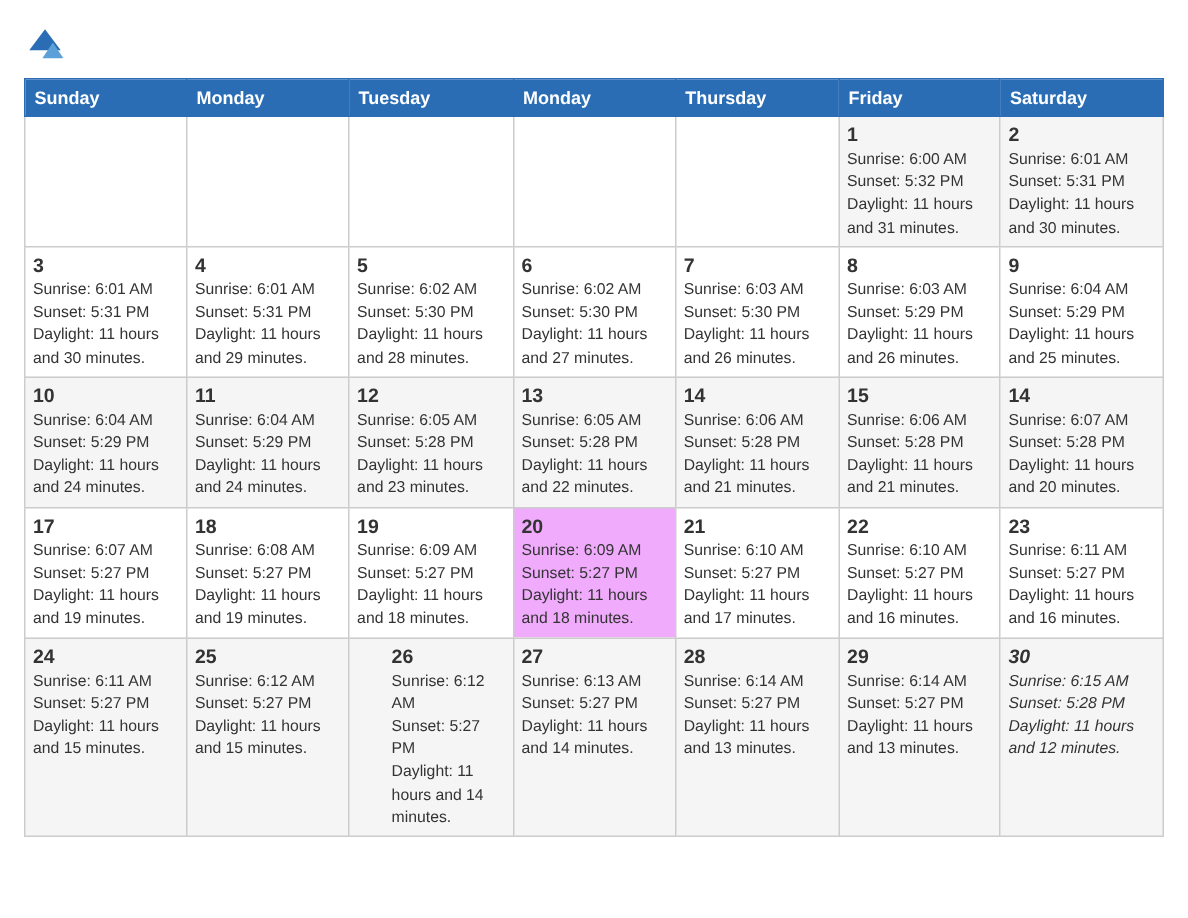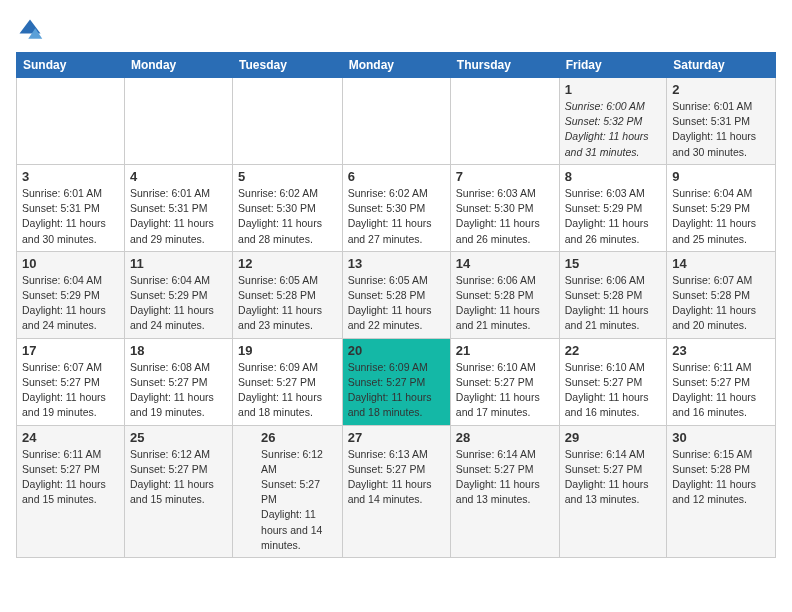--- a/index.html
+++ b/index.html
@@ -133,21 +133,21 @@
   </thead>
   <tbody id="calendar-body">
   <tr>
         <td class="empty-cell"></td>
         <td class="empty-cell"></td>
         <td class="empty-cell"></td>
         <td class="empty-cell"></td>
         <td class="empty-cell"></td>
         <td style="background: rgb(245, 245, 245);">
           <span class="day-number">1</span>
-          <div class="day-info" style="white-space: pre-line; font-style: italic;">Sunrise: 6:00 AM
+          <div class="day-info" style="white-space: pre-line;">Sunrise: 6:00 AM
 Sunset: 5:32 PM
 Daylight: 11 hours and 31 minutes.</div>
         </td>
         <td style="background: rgb(245, 245, 245);">
           <span class="day-number">2</span>
           <div class="day-info" style="white-space: pre-line;">Sunrise: 6:01 AM
 Sunset: 5:31 PM
 Daylight: 11 hours and 30 minutes.</div>
         </td>
       </tr>
@@ -251,21 +251,21 @@
           <div class="day-info" style="white-space: pre-line;">Sunrise: 6:08 AM
 Sunset: 5:27 PM
 Daylight: 11 hours and 19 minutes.</div>
         </td>
         <td style="background: rgb(255, 255, 255); margin-left: 12px;">
           <span class="day-number">19</span>
           <div class="day-info" style="white-space: pre-line;">Sunrise: 6:09 AM
 Sunset: 5:27 PM
 Daylight: 11 hours and 18 minutes.</div>
         </td>
-        <td style="background: #14b8a6;">
+        <td style="background: #f0abfc;">
           <span class="day-number">20</span>
           <div class="day-info" style="white-space: pre-line;">Sunrise: 6:09 AM
 Sunset: 5:27 PM
 Daylight: 11 hours and 18 minutes.</div>
         </td>
         <td style="background: rgb(255, 255, 255);">
           <span class="day-number">21</span>
           <div class="day-info" style="white-space: pre-line;">Sunrise: 6:10 AM
 Sunset: 5:27 PM
 Daylight: 11 hours and 17 minutes.</div>
@@ -313,21 +313,21 @@
           <div class="day-info" style="white-space: pre-line;">Sunrise: 6:14 AM
 Sunset: 5:27 PM
 Daylight: 11 hours and 13 minutes.</div>
         </td>
         <td style="background: rgb(245, 245, 245);">
           <span class="day-number">29</span>
           <div class="day-info" style="white-space: pre-line;">Sunrise: 6:14 AM
 Sunset: 5:27 PM
 Daylight: 11 hours and 13 minutes.</div>
         </td>
-        <td style="background: rgb(245, 245, 245);">
+        <td style="background: rgb(245, 245, 245); font-style: italic;">
           <span class="day-number">30</span>
           <div class="day-info" style="white-space: pre-line;">Sunrise: 6:15 AM
 Sunset: 5:28 PM
 Daylight: 11 hours and 12 minutes.</div>
         </td>
       </tr>
     </tbody>
 </table>
 
 </body></html>

